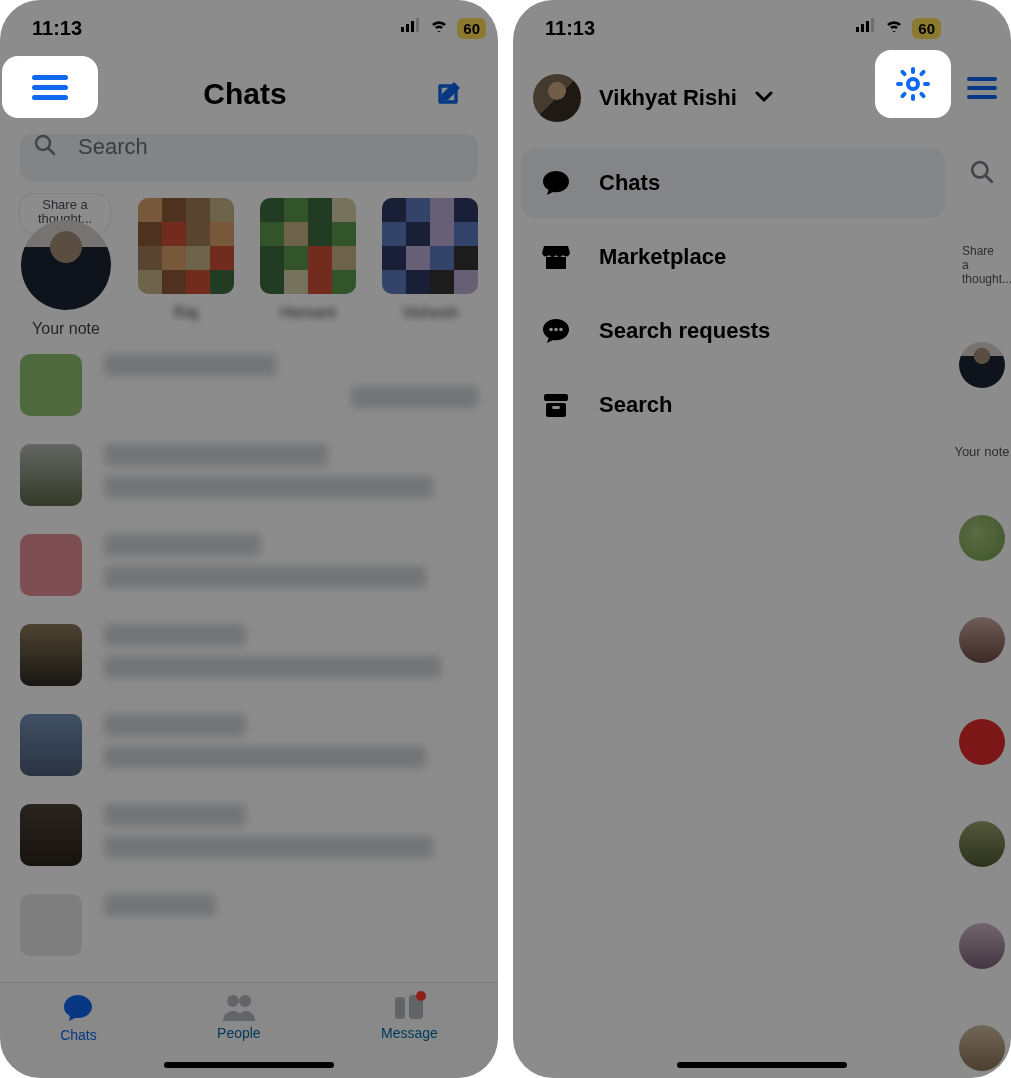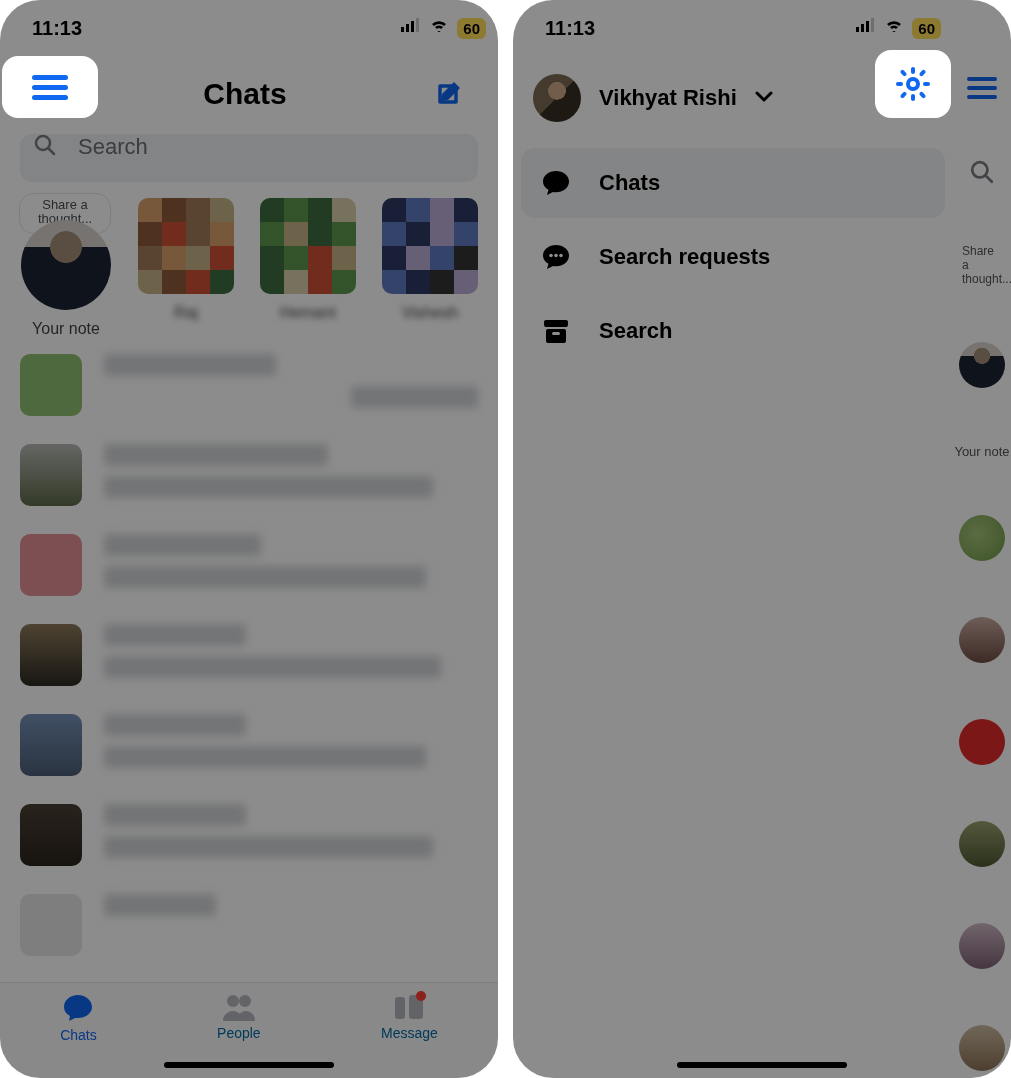--- a/index.html
+++ b/index.html
@@ -435,20 +435,29 @@
         <span class="menu-icon">
           <svg width="30" height="28" viewBox="0 0 30 28">
               <path d="M15 2 C8 2 2 6.5 2 12.5 c0 3.6 2 6.5 5.5 8.3 L6 26 l6-3 c1 .2 2 .3 3 .3 7 0 13-4.5 13-10.8 S22 2 15 2 z" fill="#000"></path>
             </svg>
         </span>
         <span>Chats</span>
       </div>
       <div class="menu-item">
         <span class="menu-icon">
           <svg width="30" height="28" viewBox="0 0 30 28">
+              <path d="M3 3 h24 l2 7 a4 4 0 0 1-7 2 a4 4 0 0 1-7 0 a4 4 0 0 1-7 0 a4 4 0 0 1-7-2 z" fill="#000"></path>
+              <rect x="5" y="14" width="20" height="12" fill="#000"></rect>
+            </svg>
+        </span>
+        <span>Marketplace</span>
+      </div>
+      <div class="menu-item">
+        <span class="menu-icon">
+          <svg width="30" height="28" viewBox="0 0 30 28">
               <path d="M15 2 C8 2 2 6.5 2 12.5 c0 3.6 2 6.5 5.5 8.3 L6 26 l6-3 c1 .2 2 .3 3 .3 7 0 13-4.5 13-10.8 S22 2 15 2 z" fill="#000"></path>
               <circle cx="10" cy="12.5" r="1.8" fill="#fff"></circle>
               <circle cx="15" cy="12.5" r="1.8" fill="#fff"></circle>
               <circle cx="20" cy="12.5" r="1.8" fill="#fff"></circle>
             </svg>
         </span>
         <span>Search requests</span>
       </div>
       <div class="menu-item">
         <span class="menu-icon">

